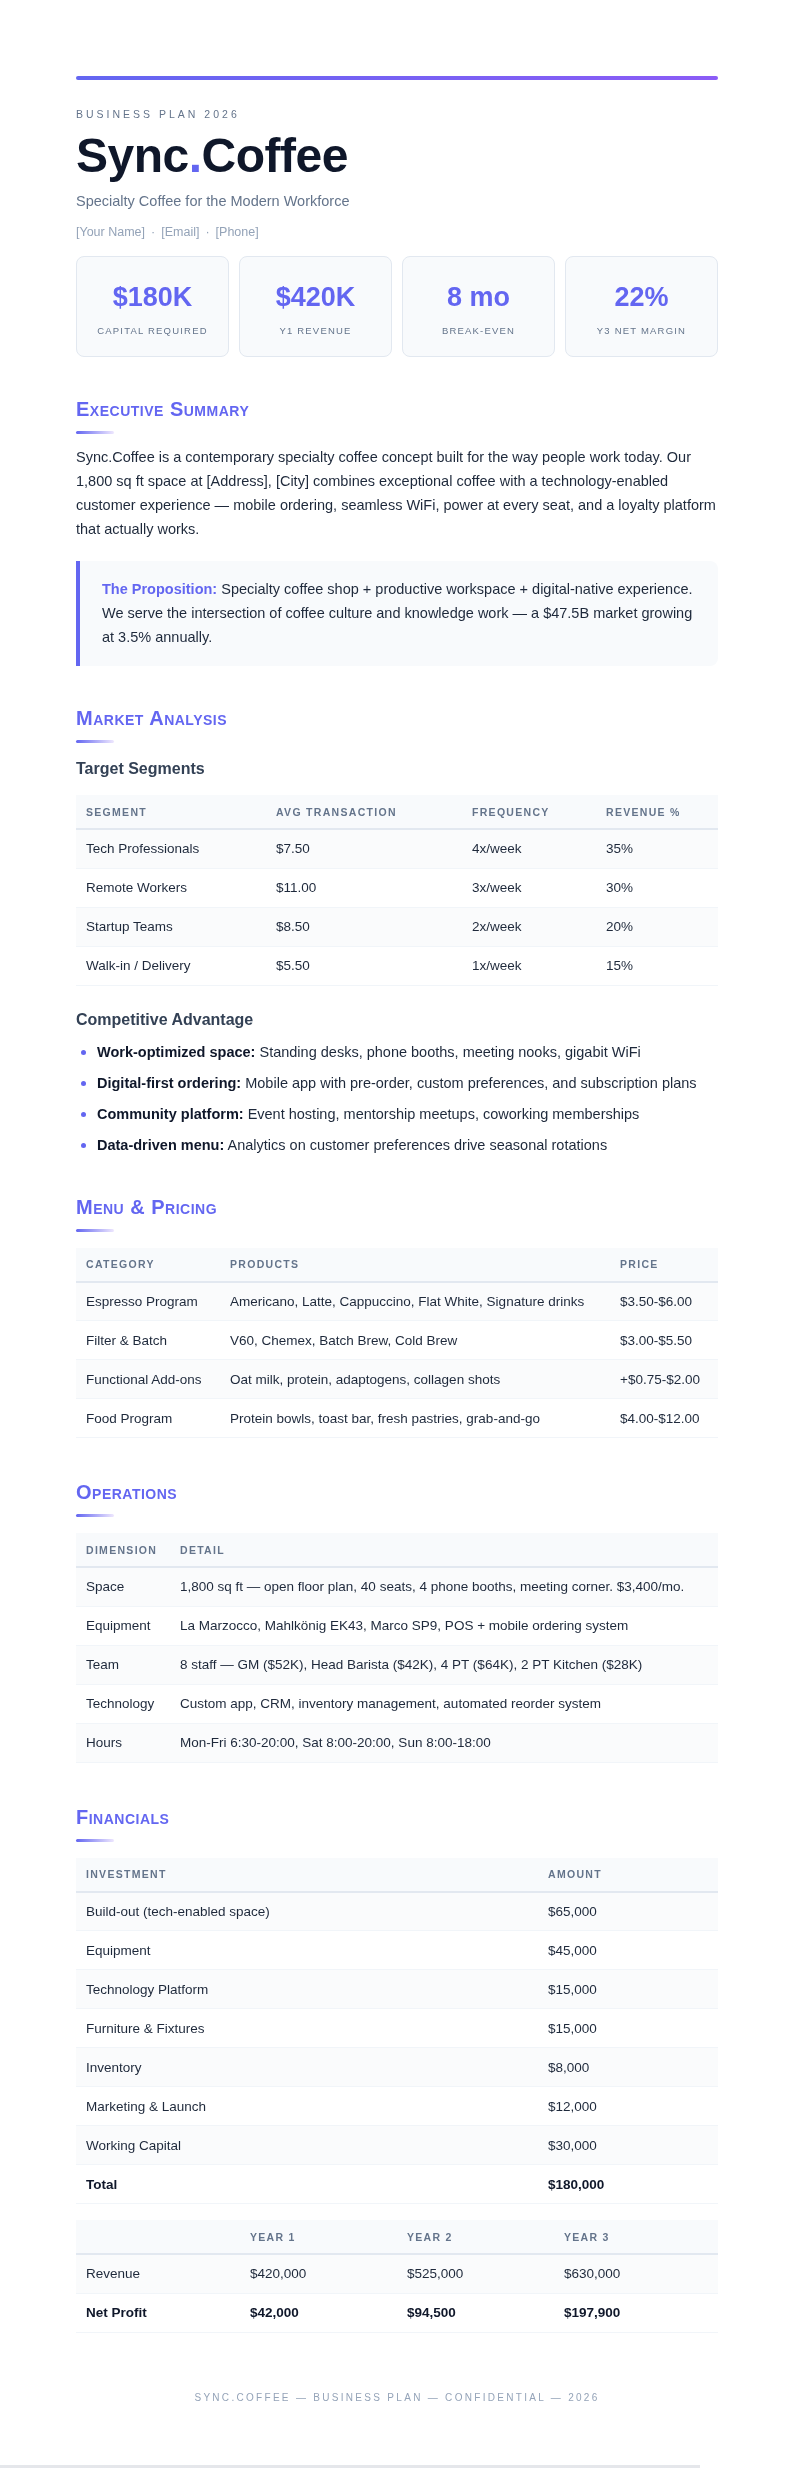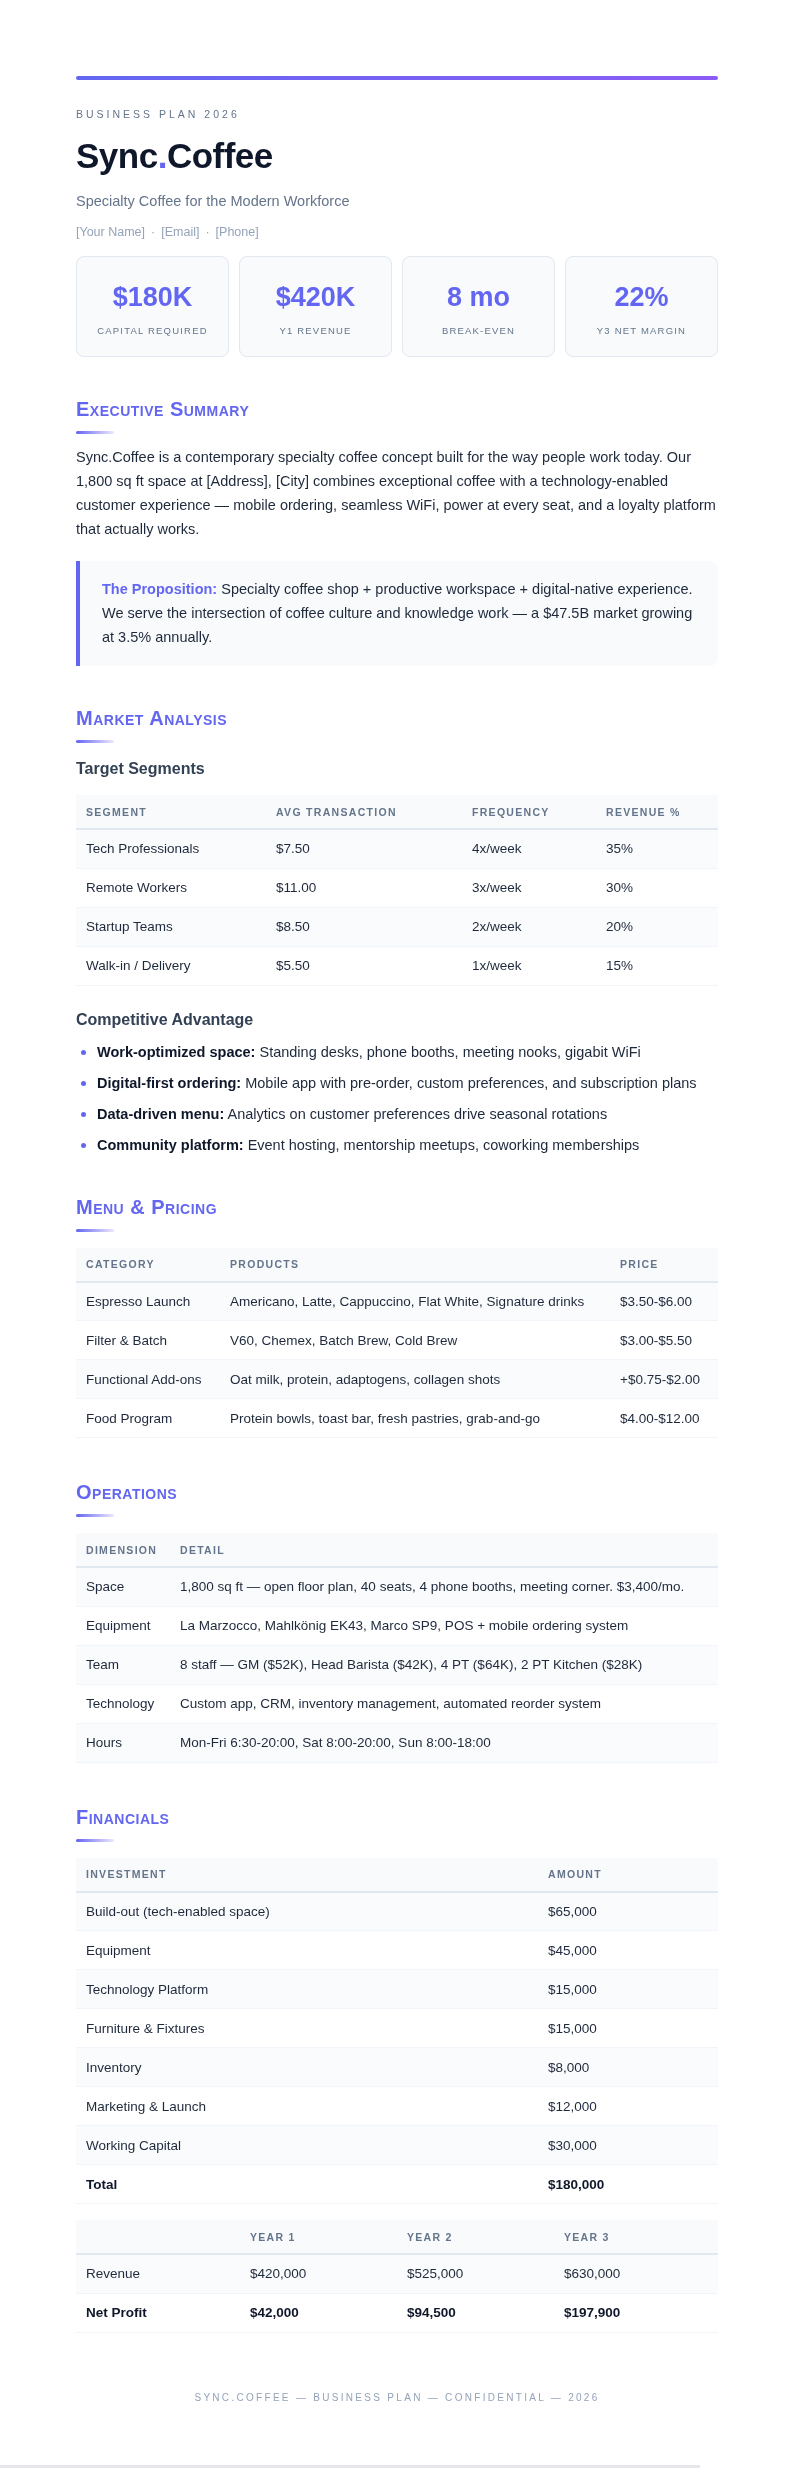--- a/index.html
+++ b/index.html
@@ -34,21 +34,21 @@
     margin-top: 27px;
     font-size: 10.5px;
     letter-spacing: 3px;
     color: #64748b;
     text-transform: uppercase;
     height: 14px;
     line-height: 14px;
   }
   .title {
     margin-top: 13px;
-    font-size: 35px;
+    font-size: 48px;
     font-weight: 700;
     color: #0f172a;
     letter-spacing: -0.5px;
     line-height: 44px;
     height: 44px;
   }
   .title .dot { color: #6366f1; }
   .subtitle {
     margin-top: 13px;
     font-size: 14.5px;
@@ -266,39 +266,39 @@
             <td>1x/week</td>
             <td>15%</td>
           </tr>
         </tbody>
       </table>
 
       <h3 class="sub-h" style="margin-top:24px;">Competitive Advantage</h3>
       <ul class="adv">
         <li><span class="bullet"></span><strong>Work-optimized space:</strong><span> Standing desks, phone booths, meeting nooks, gigabit WiFi</span></li>
         <li><span class="bullet"></span><strong>Digital-first ordering:</strong><span> Mobile app with pre-order, custom preferences, and subscription plans</span></li>
+        <li><span class="bullet"></span><strong>Community platform:</strong><span> Event hosting, mentorship meetups, coworking memberships</span></li>
         <li><span class="bullet"></span><strong>Data-driven menu:</strong><span> Analytics on customer preferences drive seasonal rotations</span></li>
-        <li><span class="bullet"></span><strong>Community platform:</strong><span> Event hosting, mentorship meetups, coworking memberships</span></li>
       </ul>
     </section>
 
     <section style="margin-top:38px;">
       <h2 class="section-h">Menu &amp; Pricing</h2>
       <div class="section-rule"></div>
       <table style="margin-top:16px;">
         <thead>
           <tr>
             <th style="width:144px;">Category</th>
             <th style="width:390px;">Products</th>
             <th>Price</th>
           </tr>
         </thead>
         <tbody>
           <tr>
-            <td>Espresso Launch</td>
+            <td>Espresso Program</td>
             <td>Americano, Latte, Cappuccino, Flat White, Signature drinks</td>
             <td>$3.50-$6.00</td>
           </tr>
           <tr>
             <td>Filter &amp; Batch</td>
             <td>V60, Chemex, Batch Brew, Cold Brew</td>
             <td>$3.00-$5.50</td>
           </tr>
           <tr>
             <td>Functional Add-ons</td>

